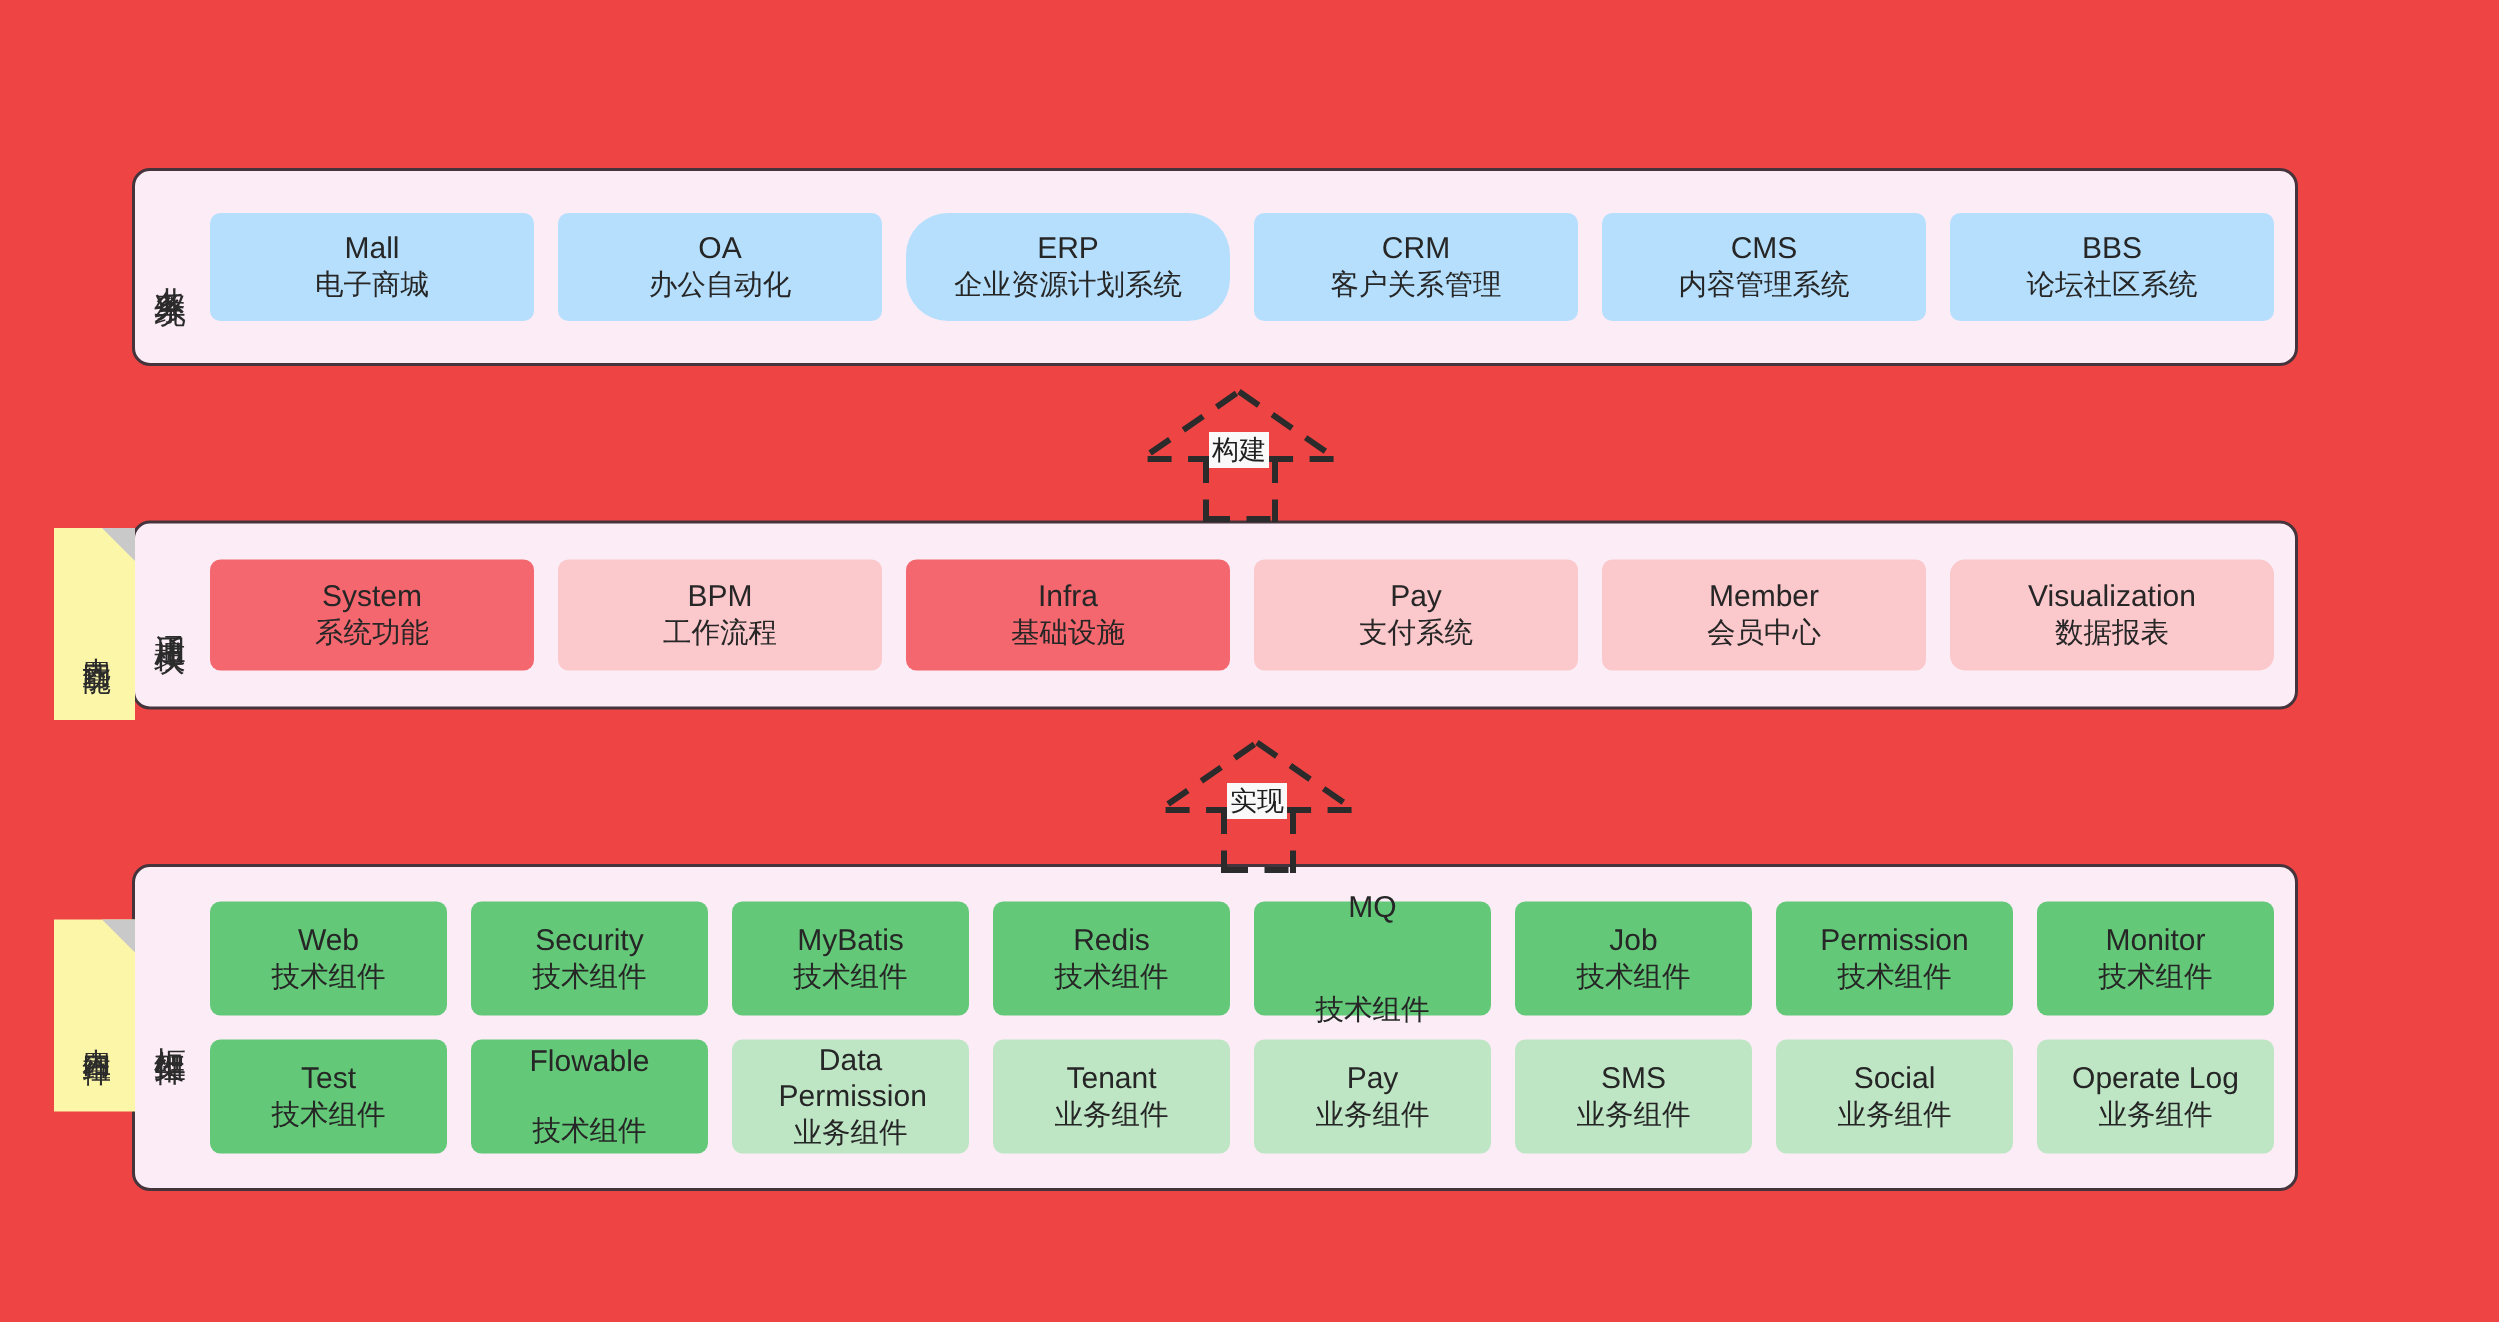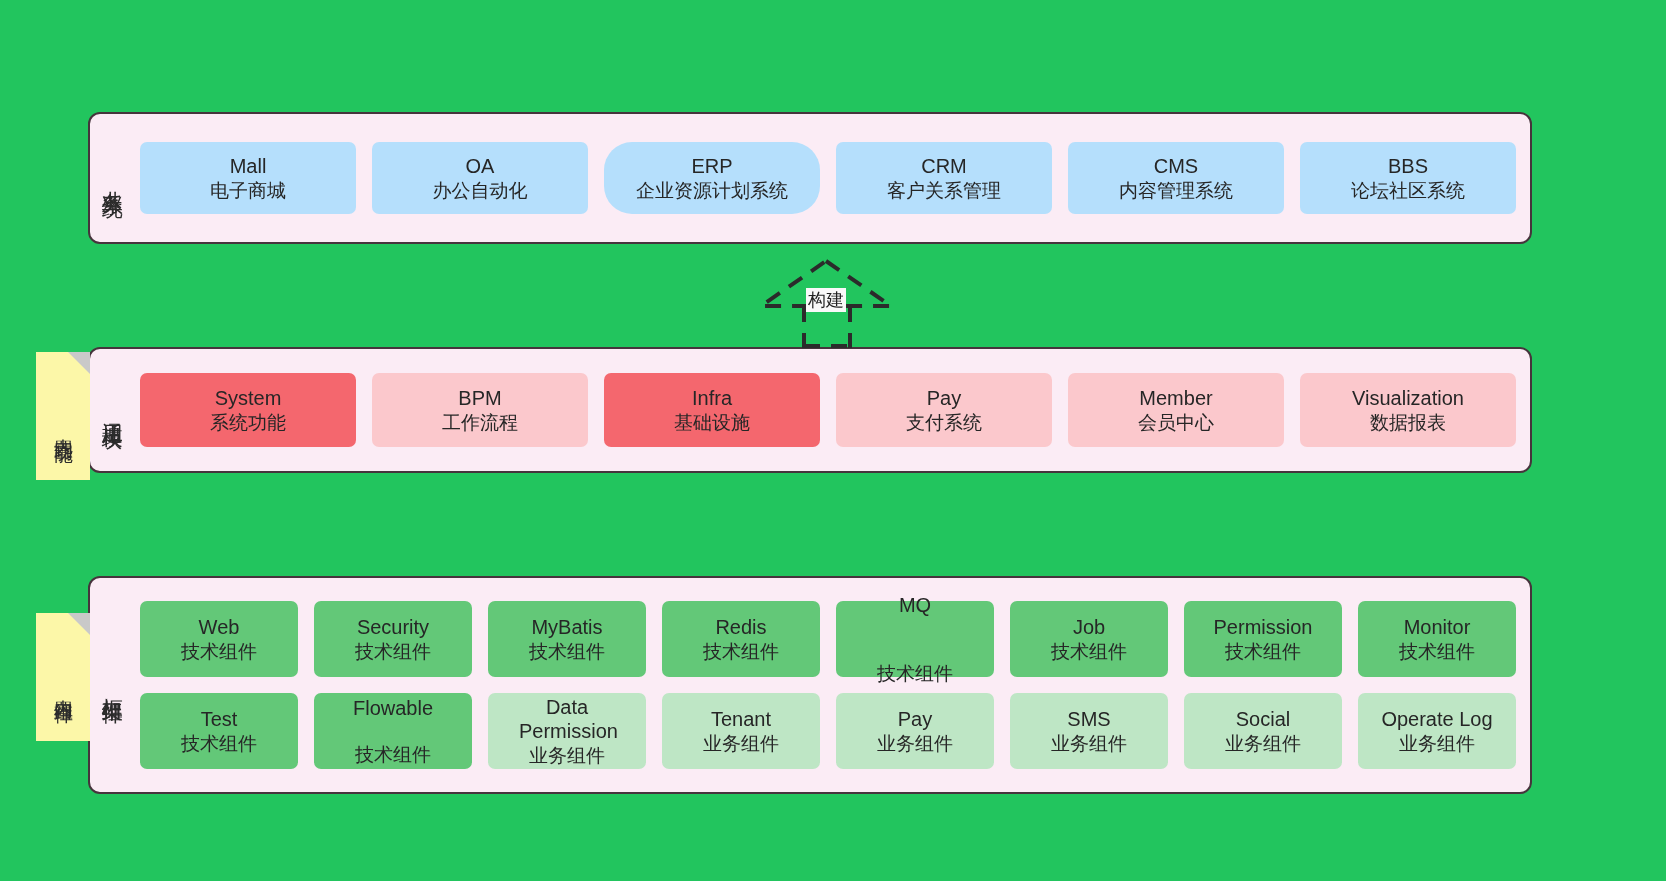--- a/index.html
+++ b/index.html
@@ -9,21 +9,21 @@
     width: 1666px;
     height: 881px;
     overflow: hidden;
     font-family: "Liberation Sans", "DejaVu Sans", sans-serif;
   }
 
   #stage {
     position: relative;
     width: 1666px;
     height: 881px;
-    background: #22c55e;
+    background: #ef4444;
   }
 
   
   .layer {
     position: absolute;
     box-sizing: border-box;
     background: #fbecf5;
     border: 2.2px solid #46343c;
     border-radius: 12px;
     display: flex;
@@ -192,28 +192,37 @@
           <span class="t2">基础设施</span>
         </div>
         <div class="node n-pink" style="height:74px;">
           <span class="t1">Pay</span>
           <span class="t2">支付系统</span>
         </div>
         <div class="node n-pink" style="height:74px;">
           <span class="t1">Member</span>
           <span class="t2">会员中心</span>
         </div>
-        <div class="node n-pink" style="height:74px;">
+        <div class="node n-pink" style="height:74px;border-radius:10px;">
           <span class="t1">Visualization</span>
           <span class="t2">数据报表</span>
         </div>
       </div>
     </div>
   </div>
 
+  <div class="arrow-wrap" style="left:770px; top:492px; width:150px; height:90px;">
+    <svg width="150" height="90" viewBox="0 0 150 90">
+      <path d="M 68 3 L 133 48 L 3 48 Z" fill="none" stroke="#2b2b2b" stroke-width="4" stroke-dasharray="16 11" stroke-linejoin="miter"></path>
+      <path d="M 46 48 L 46 90" fill="none" stroke="#2b2b2b" stroke-width="4" stroke-dasharray="16 11"></path>
+      <path d="M 92 48 L 92 90" fill="none" stroke="#2b2b2b" stroke-width="4" stroke-dasharray="16 11"></path>
+      <path d="M 46 88 L 92 88" fill="none" stroke="#2b2b2b" stroke-width="4" stroke-dasharray="16 11"></path>
+    </svg>
+    <div class="arrow-label" style="left:48px; top:30px;">实现</div>
+  </div>
 
   <div class="sticky" style="left:36px; top:613px; width:54px; height:128px;">
     <div class="fold"></div>
     <span>内置组件</span>
   </div>
 
   <div class="layer" id="layer-framework" style="left:88px; top:576px; width:1444px; height:218px;">
     <div class="layer-label">框架组件</div>
     <div class="layer-body">
 

